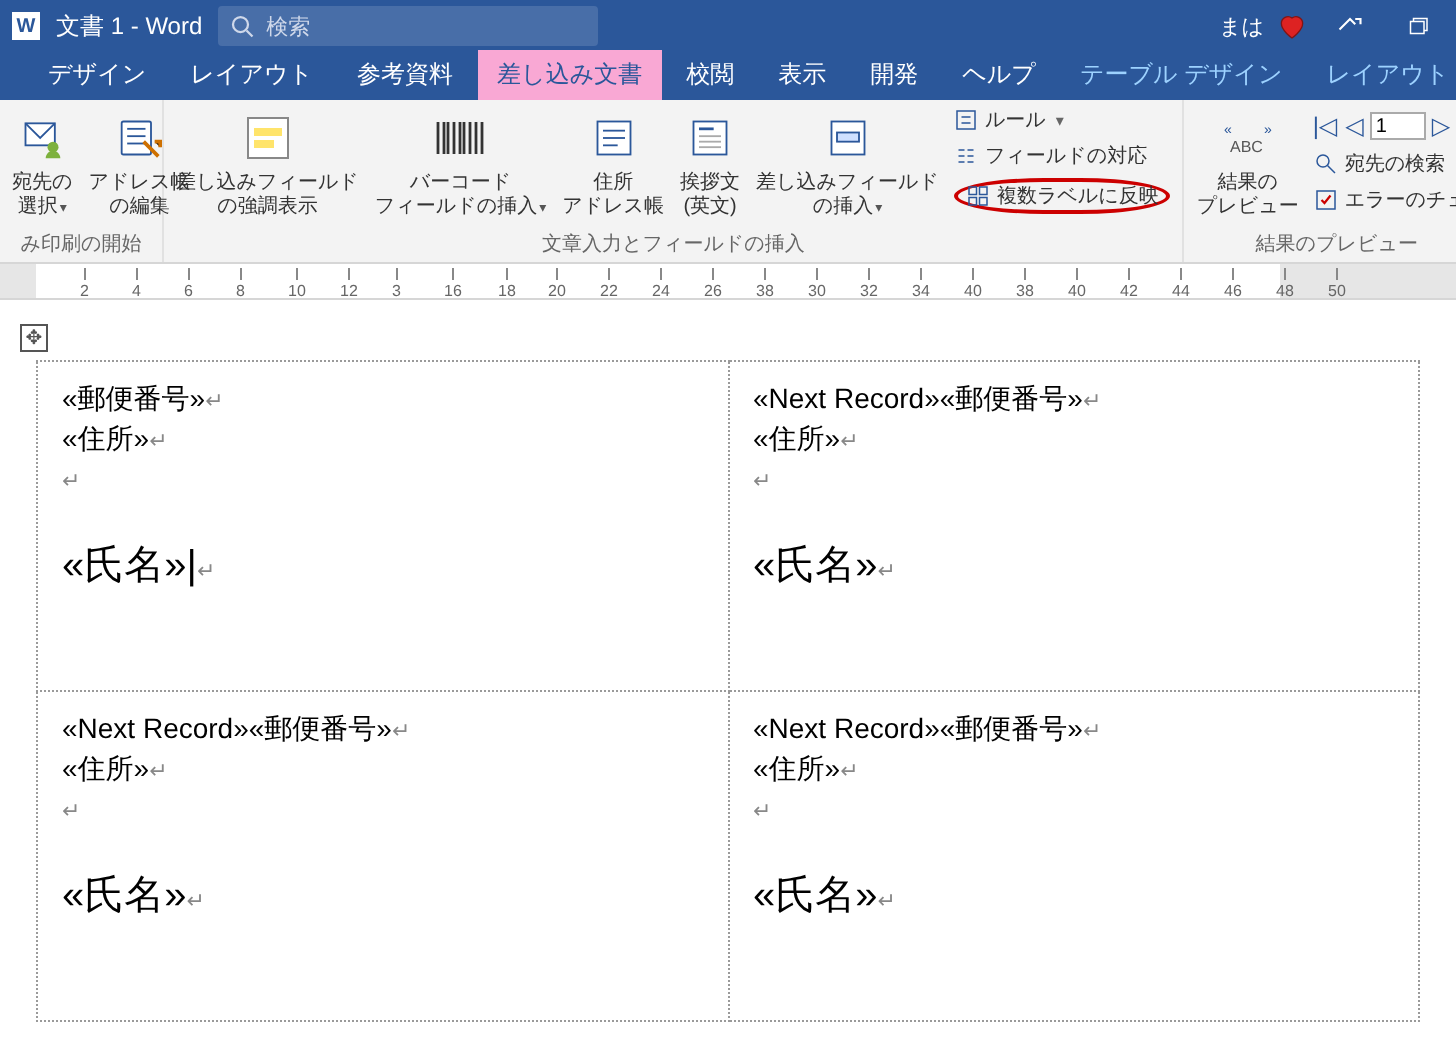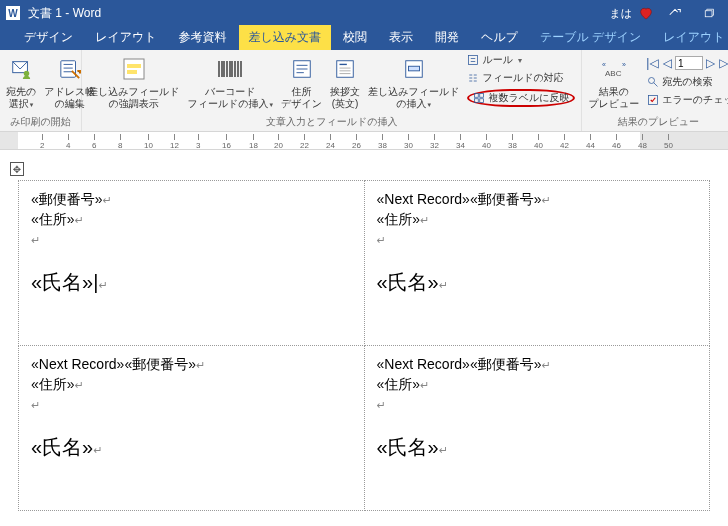--- a/index.html
+++ b/index.html
@@ -11,21 +11,21 @@
   .searchbox { display:flex; align-items:center; background:#486ea8; height:20px; flex: 0 0 190px; border-radius:2px; padding:0 6px; gap:6px; color:#cfd8ea; font-size:11px; }
   .titlebar .spacer { flex: 1; }
   .titlebar .user-info { display:flex; align-items:center; gap:6px; font-size:11px; }
   .heart { width:16px; height:16px; position:relative; }
   .heart svg { width:16px; height:16px; }
   .win-btn { width:26px; height:26px; display:flex; align-items:center; justify-content:center; }
   .win-btn svg { stroke:#fff; }
 
   .tabs { background:#2b579a; color:#fff; display:flex; align-items:flex-end; height:24px; padding:0 14px; gap:2px; font-size:12px;}
   .tab { padding:4px 10px 4px; cursor:pointer; white-space:nowrap; }
-  .tab.active { background:#fde047; color:#2b579a; }
+  .tab.active { background:#f9a8d4; color:#2b579a; }
   .tab.table-design { color:#9dd2ff; }
 
   .ribbon { background:#f3f3f3; border-bottom:1px solid #d6d6d6; display:flex; height:82px; }
   .ribbon-group { border-right:1px solid #e1e1e1; padding:2px 4px 0; display:flex; flex-direction:column; justify-content:space-between;}
   .group-content { display:flex; align-items:flex-start; gap:4px; }
   .group-label { text-align:center; font-size:10px; color:#666; padding:0 0 2px; white-space:nowrap; }
   .ribbon-btn { display:flex; flex-direction:column; align-items:center; padding:2px 2px; gap:2px; cursor:pointer; }
   .ribbon-btn .icon-box { height:30px; display:flex; align-items:center; justify-content:center;}
   .ribbon-btn .label { font-size:10px; text-align:center; line-height:1.2; white-space:nowrap;}
   .small-list { display:flex; flex-direction:column; gap:2px; font-size:10px; }
@@ -55,20 +55,27 @@
 
 </style>
 </head>
 <body>
 
 <div class="titlebar">
   <span class="logo-square">W</span>
   <span class="title-text">
     <span>文書 1</span>  -  <span>Word</span>
   </span>
+  <div class="searchbox">
+    <svg width="12" height="12" viewBox="0 0 16 16">
+        <circle cx="7" cy="7" r="5" stroke="#cfd8ea" stroke-width="1.5" fill="none"></circle>
+        <line x1="11" y1="11" x2="15" y2="15" stroke="#cfd8ea" stroke-width="1.5"></line>
+      </svg>
+    <span>検索</span>
+  </div>
   <div class="spacer"></div>
   <div class="user-info">
     <span>まは</span>
     <span class="heart">
       <svg viewBox="0 0 24 24">
           <path d="M12 21s-8-5.3-8-11a5 5 0 0 1 8-4 5 5 0 0 1 8 4c0 5.7-8 11-8 11z" fill="#d22" stroke="#801515" stroke-width="1"></path>
         </svg>
     </span>
   </div>
   <div class="win-btn">
@@ -165,21 +172,21 @@
       <div class="ribbon-btn">
         <span class="icon-box">
           <svg width="22" height="24" viewBox="0 0 24 24">
               <rect x="3" y="3" width="18" height="18" fill="#fff" stroke="#2b579a"></rect>
               <line x1="6" y1="8" x2="18" y2="8" stroke="#2b579a"></line>
               <line x1="6" y1="12" x2="18" y2="12" stroke="#2b579a"></line>
               <line x1="6" y1="16" x2="14" y2="16" stroke="#2b579a"></line>
             </svg>
         </span>
         <span class="label" style="white-space:pre">住所
-デザイン</span>
+アドレス帳</span>
       </div>
       <div class="ribbon-btn">
         <span class="icon-box">
           <svg width="22" height="24" viewBox="0 0 24 24">
               <rect x="3" y="3" width="18" height="18" fill="#fff" stroke="#2b579a"></rect>
               <line x1="6" y1="7" x2="14" y2="7" stroke="#2b579a" stroke-width="1.5"></line>
               <line x1="6" y1="11" x2="18" y2="11" stroke="#aaa"></line>
               <line x1="6" y1="14" x2="18" y2="14" stroke="#aaa"></line>
               <line x1="6" y1="17" x2="18" y2="17" stroke="#aaa"></line>
             </svg>

